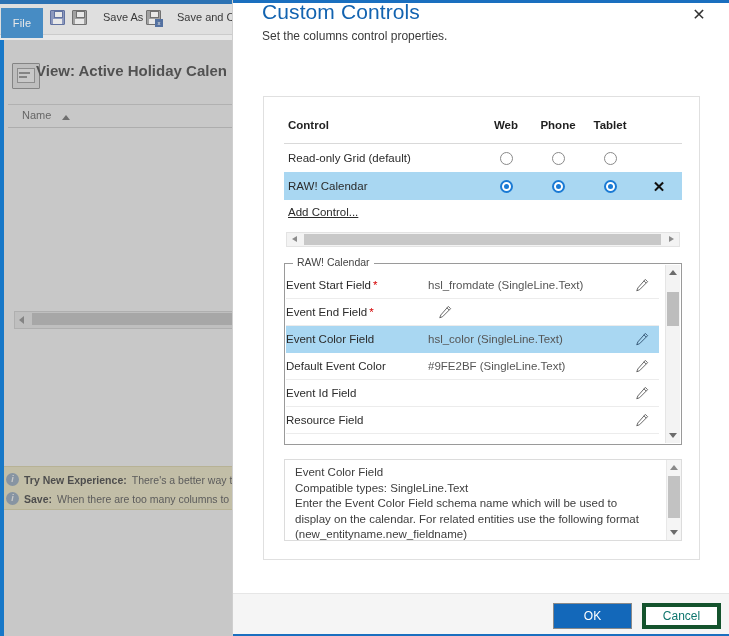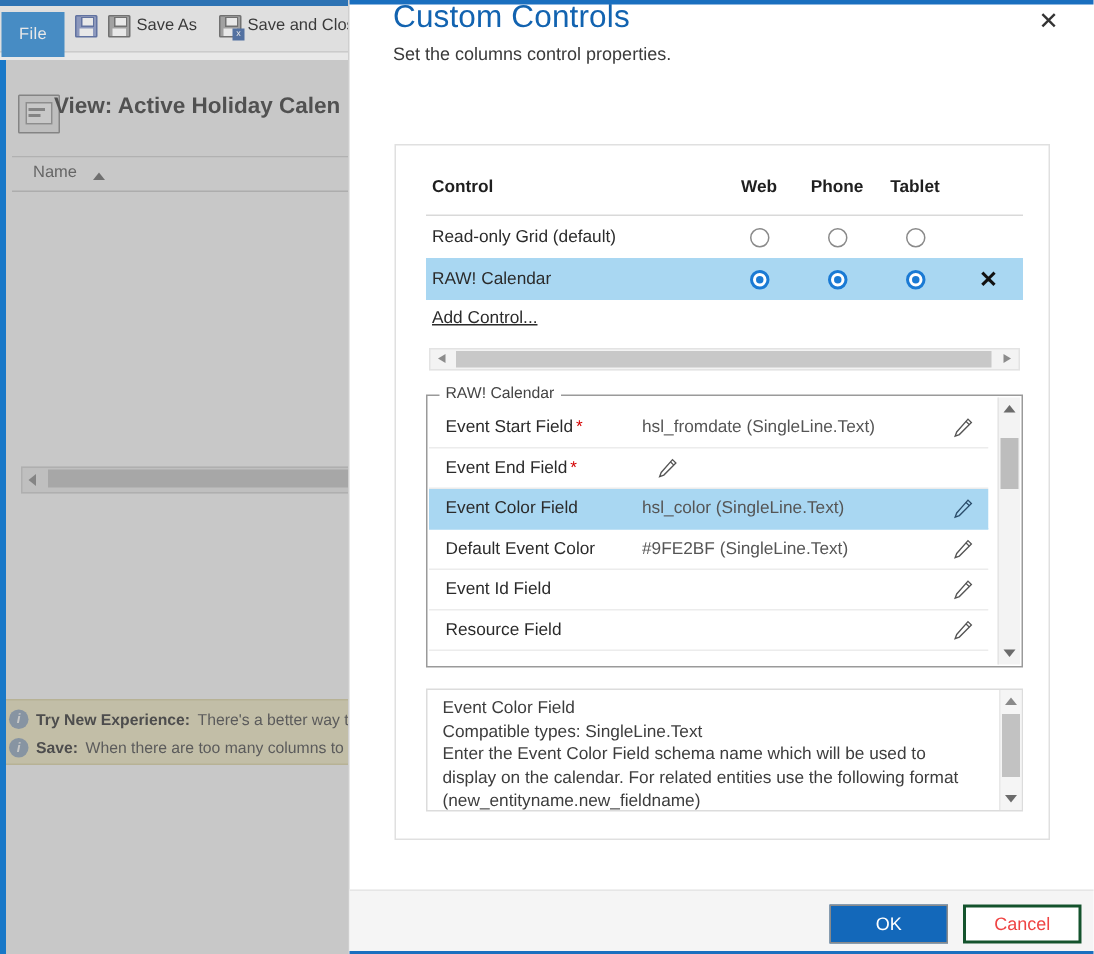--- a/index.html
+++ b/index.html
@@ -48,21 +48,21 @@
     line-height: 30px;
     text-align: center;
     letter-spacing: .2px;
   }
   .ribbon-btn {
     position: absolute;
     top: 6px;
     height: 22px;
     display: flex;
     align-items: center;
-    gap: 4px;
+    gap: 16px;
     font-size: 11px;
     color: #2b2b2b;
     white-space: nowrap;
   }
   .floppy {
     width: 15px; height: 15px;
     position: relative;
     flex: none;
   }
   .floppy .body {
@@ -438,21 +438,20 @@
     align-items: center;
     height: 27px;
     border-bottom: 1px solid #ececec;
     font-size: 11.5px;
     color: #2b2b2b;
     box-sizing: border-box;
   }
   .prop-row.selected { background: #a9d7f2; border-bottom-color: #a9d7f2; }
   .prop-label {
     width: 142px;
-    padding-left: 11px;
     box-sizing: border-box;
     white-space: nowrap;
   }
   .req { color: #d40000; margin-left: 2px; }
   .prop-value {
     flex: 1;
     color: #555555;
     white-space: nowrap;
     overflow: hidden;
   }
@@ -570,22 +569,22 @@
     font-size: 12px;
     cursor: pointer;
     font-family: "Liberation Sans", sans-serif;
     padding: 0;
   }
   #btn-cancel {
     position: absolute;
     right: 8px; top: 9px;
     width: 79px; height: 26px;
     background: #ffffff;
-    border: 2px solid #14532d;
-    color: #ef4444;
+    border: 4px solid #14532d;
+    color: #0f766e;
     font-size: 12px;
     cursor: pointer;
     font-family: "Liberation Sans", sans-serif;
     padding: 0;
   }
   #dlg-bottomline {
     position: absolute;
     left: 0; bottom: 0;
     width: 496px; height: 2px;
     background: #1a6fbf;

